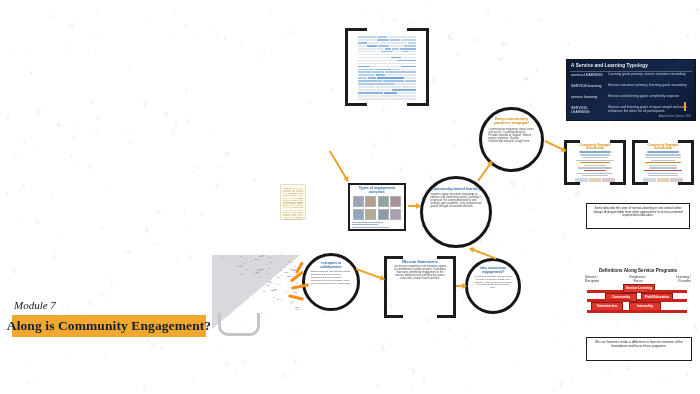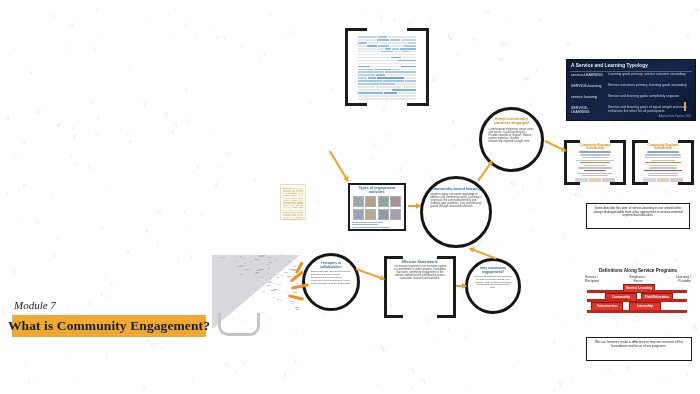--- a/index.html
+++ b/index.html
@@ -807,16 +807,16 @@
   </div>
   <div id="rays">
       <div class="ray" style="left: 289px; top: 275px; width: 16px; height: 3.2px; transform: rotate(-38deg);"></div>
       <div class="ray" style="left: 291px; top: 285px; width: 18px; height: 3.2px; transform: rotate(-12deg);"></div>
       <div class="ray" style="left: 288px; top: 296px; width: 16px; height: 3.2px; transform: rotate(14deg);"></div>
       <div class="ray" style="left: 293px; top: 266px; width: 13px; height: 3.2px; transform: rotate(-60deg);"></div>
     </div>
 
   <div id="module-label">Module 7</div>
   <div id="title-bar">
-    <span>What is Community Engagement?</span>
+    <span>Along is Community Engagement?</span>
   </div>
 
 </div>
 
 </body></html>

